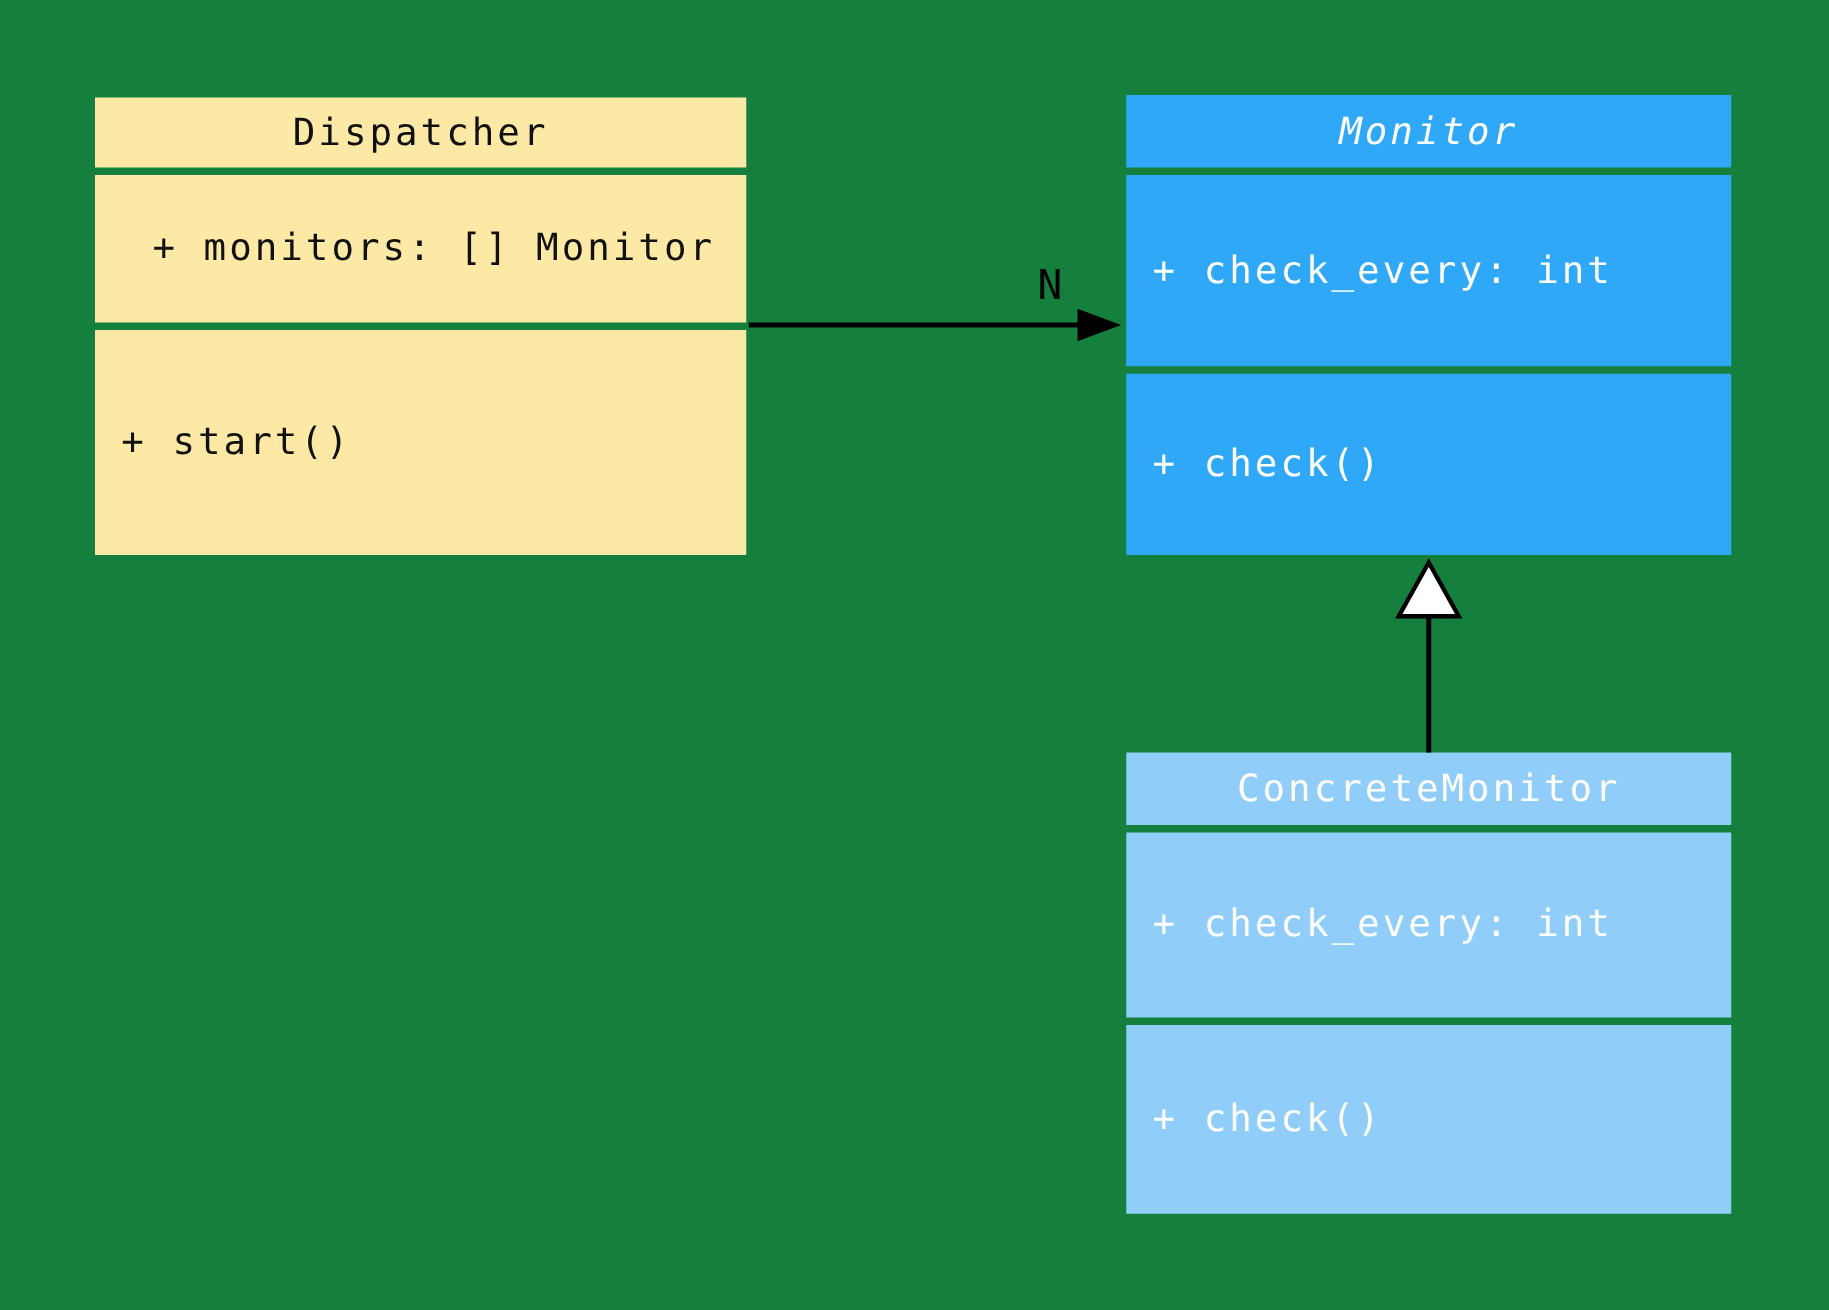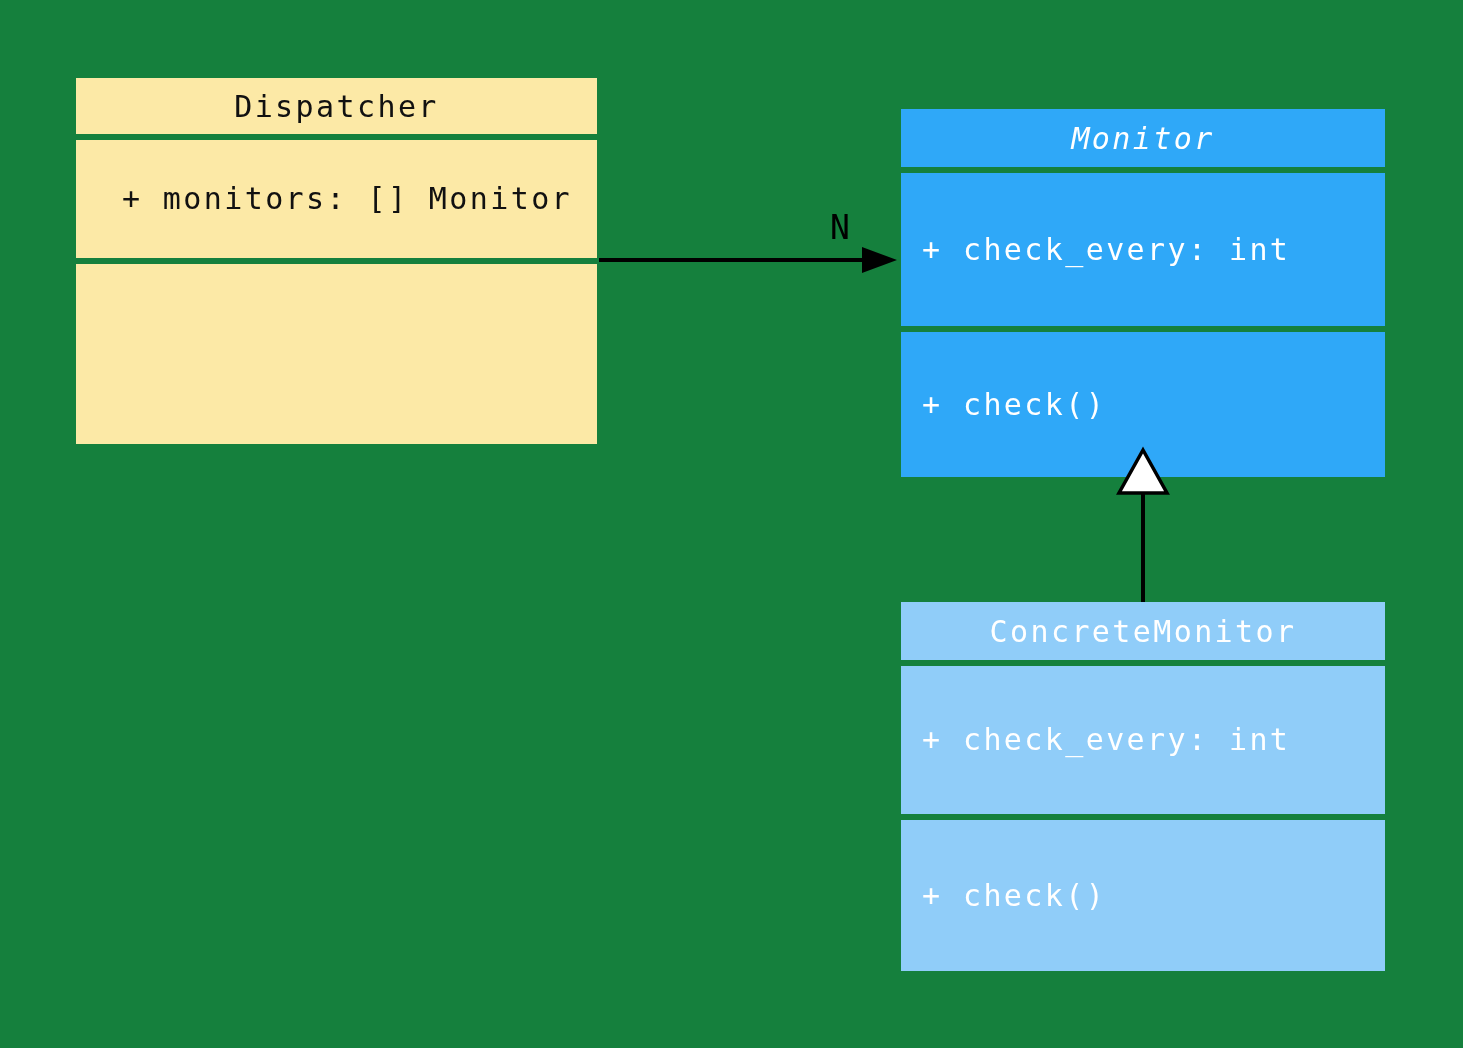--- a/index.html
+++ b/index.html
@@ -45,21 +45,21 @@
     letter-spacing: 2.4px;
     line-height: 34px;
     white-space: pre;
   }
   
   #class-dispatcher { left: 76px; top: 78px; width: 521px; height: 366px; }
   #class-dispatcher .title   { height: 56px; }
   #class-dispatcher .attrs   { height: 118px; align-items: center; }
   #class-dispatcher .methods { height: 180px; }
   
-  #class-monitor { left: 901px; top: 76px; width: 484px; height: 368px; margin-top: 33px; }
+  #class-monitor { left: 901px; top: 76px; width: 484px; height: 368px; }
   #class-monitor .title   { height: 58px; }
   #class-monitor .attrs   { height: 153px; }
   #class-monitor .methods { height: 145px; }
   
   #class-concrete-monitor { left: 901px; top: 602px; width: 484px; height: 369px; border-radius: 10px; }
   #class-concrete-monitor .title   { height: 58px; }
   #class-concrete-monitor .attrs   { height: 148px; }
   #class-concrete-monitor .methods { height: 151px; }
 
   .relations-svg {
@@ -83,20 +83,21 @@
 <body>
 
 <div class="canvas">
 
   <div class="uml-class" id="class-dispatcher">
     <div class="compartment title" style="background-color: rgb(252, 233, 166); color: rgb(17, 17, 17);">Dispatcher</div>
     <div class="compartment members attrs" style="background-color: rgb(252, 233, 166); color: rgb(17, 17, 17);">
       <div class="member-line">+ monitors: [] Monitor</div>
     </div>
     <div class="compartment members methods" style="background-color: rgb(252, 233, 166); color: rgb(17, 17, 17);">
+      <div class="member-line">+ start()</div>
     </div>
   </div>
 
   <div class="uml-class" id="class-monitor">
     <div class="compartment title" style="background-color: rgb(47, 168, 248); color: rgb(255, 255, 255); font-style: italic;">Monitor</div>
     <div class="compartment members attrs" style="background-color: rgb(47, 168, 248); color: rgb(255, 255, 255);">
       <div class="member-line">+ check_every: int</div>
     </div>
     <div class="compartment members methods" style="background-color: rgb(47, 168, 248); color: rgb(255, 255, 255);">
       <div class="member-line">+ check()</div>

